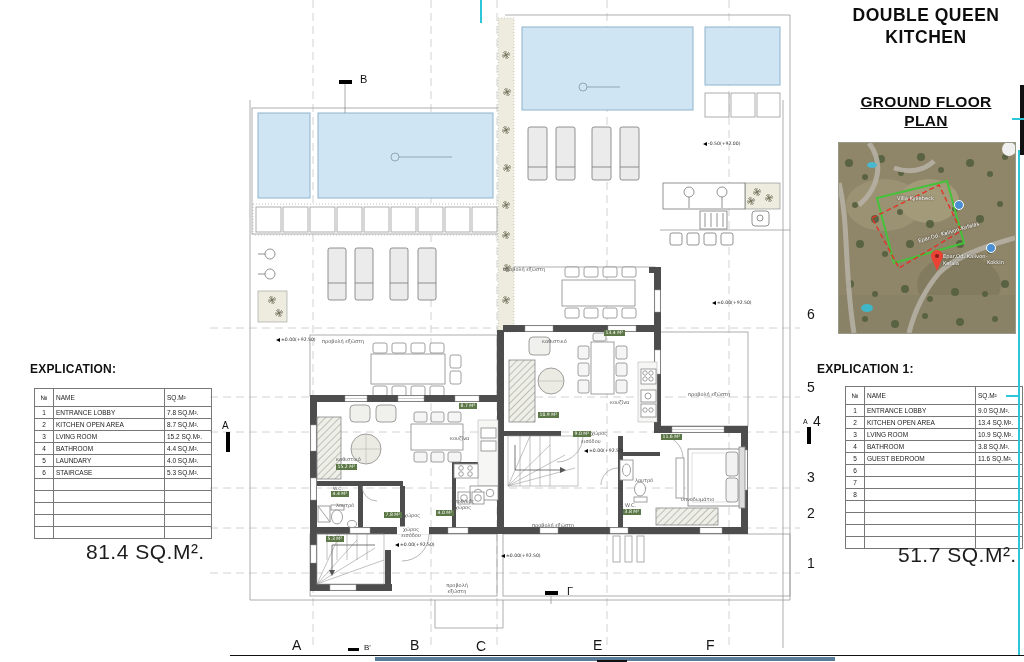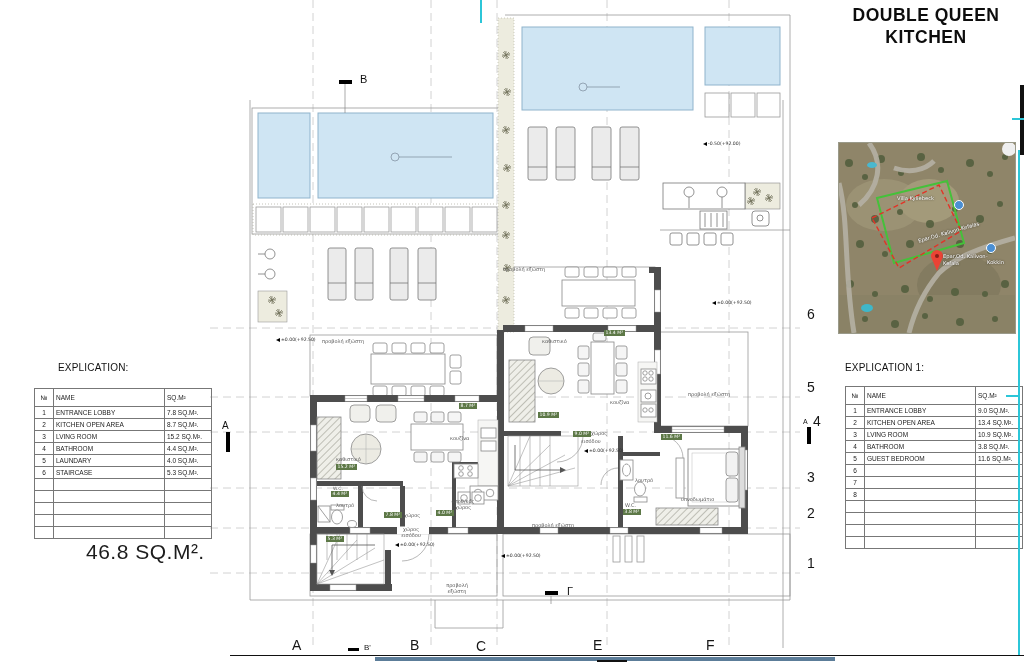--- a/index.html
+++ b/index.html
@@ -21,21 +21,21 @@
   .gletter{position:absolute;font-size:14px;color:#161616;font-family:"Liberation Sans",sans-serif;}
   .gsmall{position:absolute;font-size:8px;color:#161616;}
   .secbar{position:absolute;background:#000;}
   .seclbl{position:absolute;font-size:11px;color:#111;font-family:"Liberation Sans",sans-serif;}
   
   .proj-title{position:absolute;left:834px;top:5px;width:184px;text-align:center;
               font-size:17.5px;font-weight:bold;color:#0d0d0d;line-height:1.25;letter-spacing:.5px;}
   .draw-title{position:absolute;left:842px;top:92px;width:168px;text-align:center;
               font-size:15.5px;font-weight:bold;color:#0d0d0d;line-height:1.25;
               text-decoration:underline;letter-spacing:.3px;}
-  .expl-heading{position:absolute;font-size:10px;font-weight:normal;color:#111;letter-spacing:.2px;margin-left:28px;}
+  .expl-heading{position:absolute;font-size:12px;font-weight:bold;color:#111;letter-spacing:.2px;}
   table.expl{position:absolute;border-collapse:collapse;font-size:6.5px;color:#222;
              table-layout:fixed;}
   table.expl td,table.expl th{border:0.8px solid #777;padding:0 2px;font-weight:normal;
              overflow:hidden;white-space:nowrap;}
   table.expl .hrow td{height:17px;}
   table.expl .r td{height:11px;}
   .c-num{width:14px;text-align:center;}
   .c-name{width:106px;text-align:left;}
   .c-area{width:42px;text-align:left;}
   .total{position:absolute;font-size:21px;color:#1c1c1c;letter-spacing:.5px;}
@@ -461,20 +461,21 @@
   <div class="secbar" style="left:339px;top:80px;width:13px;height:4px"></div>
   <div class="seclbl" style="left:360px;top:73px">B</div>
   <div class="secbar" style="left:545px;top:591px;width:13px;height:4px"></div>
   <div class="seclbl" style="left:567px;top:585px">Γ</div>
   <div class="seclbl" style="left:222px;top:420px;font-size:10px">A</div>
   <div class="secbar" style="left:226px;top:432px;width:4px;height:20px"></div>
   <div class="seclbl" style="left:803px;top:418px;font-size:7px">A</div>
   <div class="secbar" style="left:807px;top:427px;width:4px;height:17px"></div>
 
   <div class="proj-title">DOUBLE QUEEN KITCHEN</div>
+  <div class="draw-title">GROUND FLOOR PLAN</div>
 
   <div id="map">
     <svg width="176" height="190" viewBox="0 0 176 190">
       <rect width="176" height="190" fill="#8f8569"></rect>
       <ellipse cx="45" cy="62" rx="38" ry="26" fill="#9b9274"></ellipse>
       <ellipse cx="90" cy="58" rx="30" ry="22" fill="#a39a7a"></ellipse>
       <ellipse cx="120" cy="142" rx="42" ry="30" fill="#837b60"></ellipse>
       <rect y="152" width="176" height="38" fill="#8a8266"></rect>
       <g fill="#55603f" opacity="0.92">
         <circle cx="10" cy="20" r="4"></circle>
@@ -596,21 +597,21 @@
           <td class="c-name"></td>
           <td class="c-area"></td>
         </tr>
     <tr class="r">
           <td class="c-num"></td>
           <td class="c-name"></td>
           <td class="c-area"></td>
         </tr>
   </tbody>
     </table>
-  <div class="total" style="left:86px;top:540px">46.8 SQ.M².</div>
+  <div class="total" style="left:86px;top:540px">81.4 SQ.M².</div>
 
   <div class="expl-heading" style="left:817px;top:362px">EXPLICATION  1:</div>
   <table class="expl" style="left:845px;top:386px">
     <tbody>
         <tr class="hrow">
       <td class="c-num">№</td>
       <td class="c-name">NAME</td>
       <td class="c-area">SQ.M²</td>
     </tr>
     <tr class="r">
@@ -668,20 +669,21 @@
           <td class="c-name"></td>
           <td class="c-area"></td>
         </tr>
     <tr class="r">
           <td class="c-num"></td>
           <td class="c-name"></td>
           <td class="c-area"></td>
         </tr>
   </tbody>
     </table>
+  <div class="total" style="left:898px;top:543px">51.7 SQ.M².</div>
 
   <div class="cyan" style="left:480px;top:0;width:1.5px;height:23px"></div>
   <div class="blk" style="left:1020px;top:85px;width:4px;height:70px"></div>
   <div class="cyan" style="left:1018px;top:150px;width:1.5px;height:505px"></div>
   <div class="cyan" style="left:1006px;top:395px;width:13px;height:1.5px"></div>
   <div class="cyan" style="left:1012px;top:118px;width:12px;height:1.5px"></div>
   <div class="blk" style="left:230px;top:655px;width:794px;height:1px"></div>
   <div class="abs" style="left:375px;top:656.5px;width:460px;height:4px;background:#5c7d99"></div>
   <div class="blk" style="left:597px;top:660px;width:30px;height:2px"></div>
 

